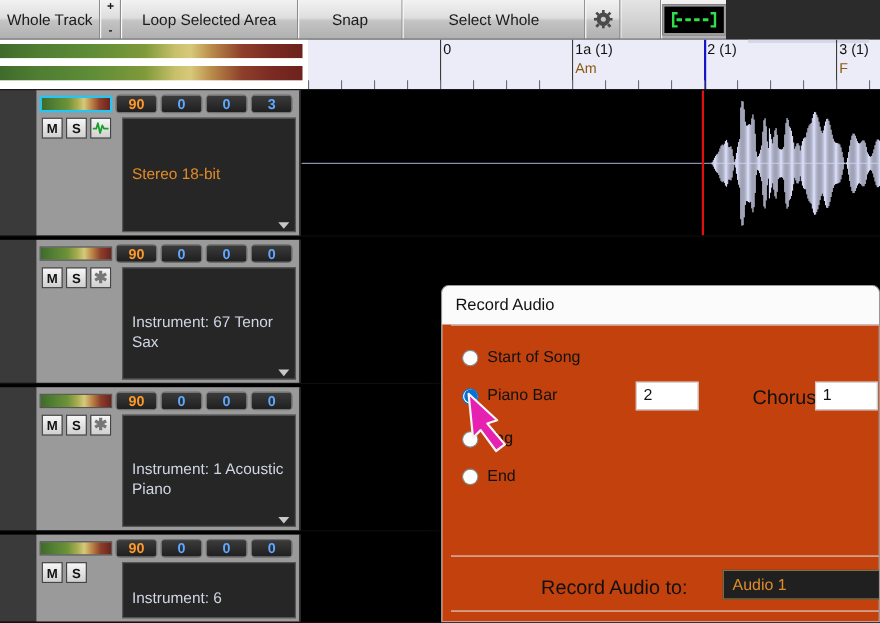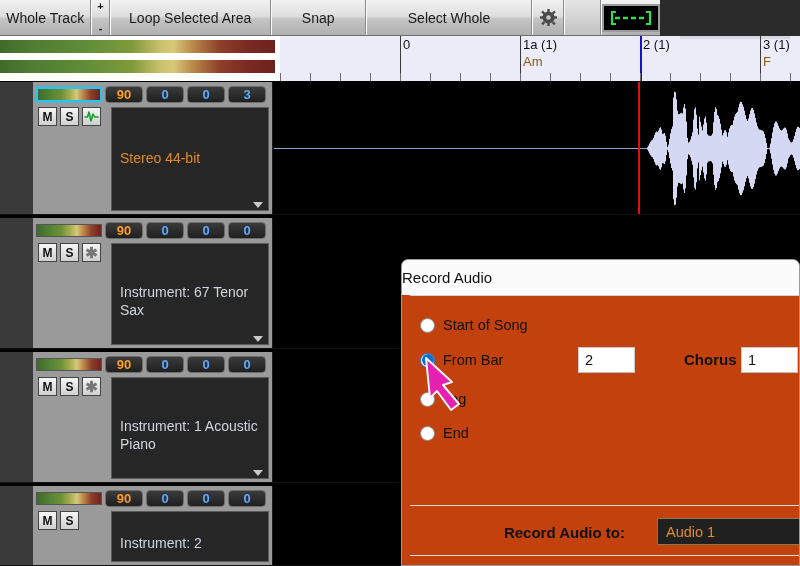--- a/index.html
+++ b/index.html
@@ -191,21 +191,21 @@
     border-top-left-radius:7px;border-top-right-radius:7px;
     box-sizing:border-box;
     box-shadow:-3px -3px 10px rgba(0,0,0,.45);
     overflow:hidden;
   }
   #dlg-titlebar{
     position:absolute;left:0;top:0;right:0;height:35px;
     background:#fbfbfb;
     border-top-left-radius:6px;border-top-right-radius:6px;
     display:flex;align-items:center;
-    box-sizing:border-box;
+    padding-left:12px;box-sizing:border-box;
   }
   #dlg-title{font-size:15px;color:#111;}
   #dlg-body{
     position:absolute;left:0;top:35px;right:0;bottom:0;
     background:#c2410c;
   }
   .dsection{
     position:absolute;left:8px;right:0;
     border-top:1px solid #dcdcdc;
   }
@@ -233,21 +233,21 @@
     transform:translate(-50%,-50%);
     box-shadow:0 0 0 2.5px #0b6fd0;
   }
   .dfield{
     position:absolute;
     background:#fff;border:1px solid #c9c9c9;border-bottom:1px solid #bdbdbd;
     font-size:14.5px;color:#111;
     display:flex;align-items:center;padding-left:6px;box-sizing:border-box;
   }
   .dlabel{
-    position:absolute;font-size:15px;color:#111;white-space:nowrap;font-weight:bold;
+    position:absolute;font-size:18px;color:#111;white-space:nowrap;
   }
   #dlg-recordto-value{
     position:absolute;
     background:#202020;border:1px solid #8a7a4a;
     color:#e08b28;font-size:14.5px;
     display:flex;align-items:center;padding-left:8px;box-sizing:border-box;
   }
 
   
   #arrow{
@@ -362,21 +362,21 @@
         <div class="tbtns">
           <div class="msbtn">M</div>
           <div class="msbtn">S</div>
           <div class="msbtn icon">
             <svg class="wave" width="15" height="13" viewBox="0 0 15 13">
               <path d="M1 7 L3.5 7 L5 2 L7 11 L9 4 L10.5 7 L14 7" fill="none" stroke="#17a02a" stroke-width="1.6" stroke-linejoin="round" stroke-linecap="round"></path>
             </svg>
           </div>
         </div>
         <div class="tname audio">
-          <div class="txt">Stereo 44-bit</div>
+          <div class="txt">Stereo 18-bit</div>
           <span class="caret"></span>
         </div>
       </div>
       <div class="tcanvas">
         <div class="zeroline"></div>
         <svg width="526" height="133" viewBox="0 0 526 133" style="position: absolute; left: 0px; top: 0px;">
           <rect x="373" width="1" y="65.29031935813735" height="2.4193612837253036" fill="#d5d8f2"></rect>
           <rect x="374" width="1" y="63.57876531580335" height="5.842469368393298" fill="#d5d8f2"></rect>
           <rect x="375" width="1" y="61.55155949276825" height="9.896881014463506" fill="#d5d8f2"></rect>
           <rect x="376" width="1" y="59.72408331562904" height="13.55183336874193" fill="#d5d8f2"></rect>
@@ -588,21 +588,21 @@
           <div class="numbox vol">90</div>
           <div class="numbox blue">0</div>
           <div class="numbox blue">0</div>
           <div class="numbox blue">0</div>
         </div>
         <div class="tbtns">
           <div class="msbtn">M</div>
           <div class="msbtn">S</div>
         </div>
         <div class="tname instr">
-          <div class="txt">Instrument: 2</div>
+          <div class="txt">Instrument: 6</div>
         </div>
       </div>
       <div class="tcanvas"></div>
     </div>
   </div>
 
 <div id="dialog">
   <div id="dlg-titlebar">
     <span id="dlg-title">Record Audio</span>
   </div>
@@ -610,21 +610,21 @@
 
     <div class="dsection" id="dsec1">
 
       <div class="radiorow" style="left:10px;top:21px;">
         <span class="radio"></span>
         <span>Start of Song</span>
       </div>
 
       <div class="radiorow" style="left:10px;top:56px;">
         <span class="radio on"></span>
-        <span>From Bar</span>
+        <span>Piano Bar</span>
       </div>
 
       <div class="dfield" style="left:168px;top:51px;width:57px;height:26px;">
         <span>2</span>
       </div>
 
       <div class="dlabel" style="left:274px;top:55px;">
         <span>Chorus</span>
       </div>
 

